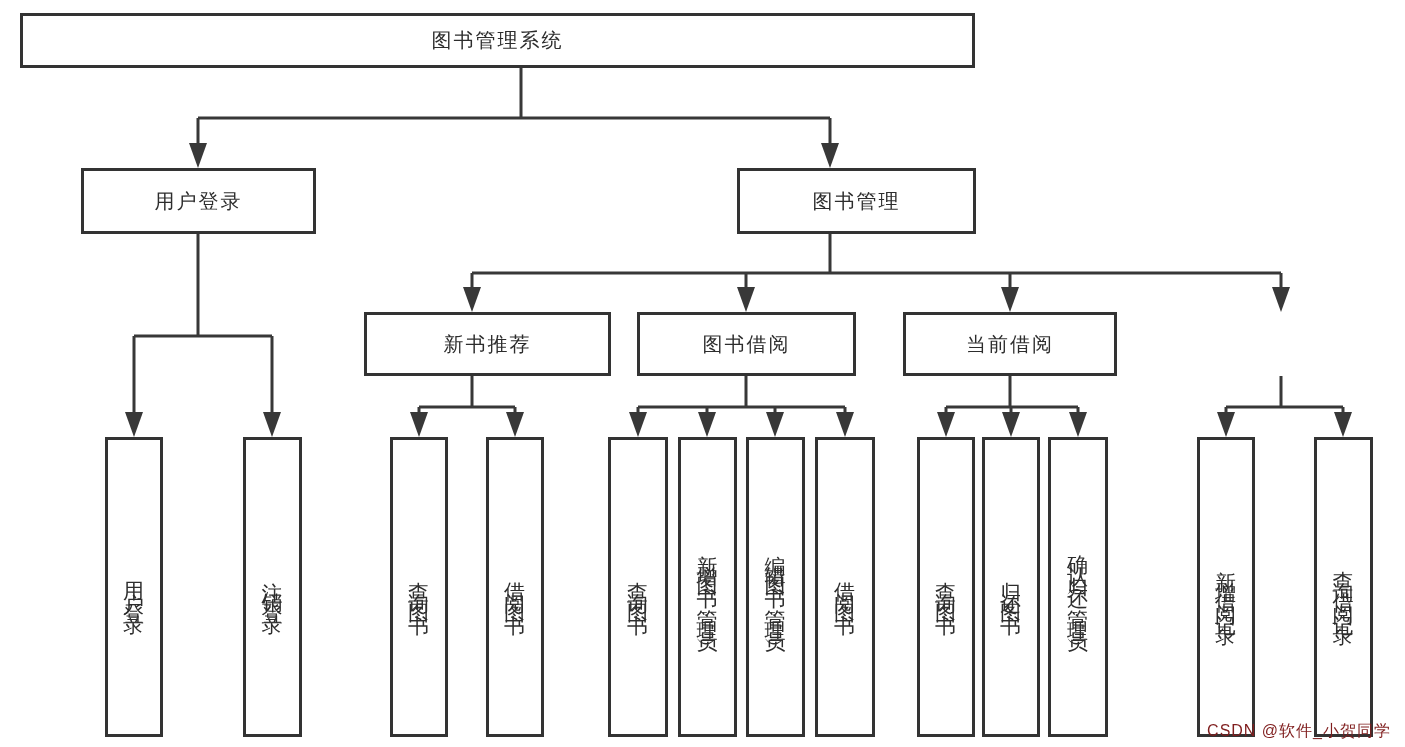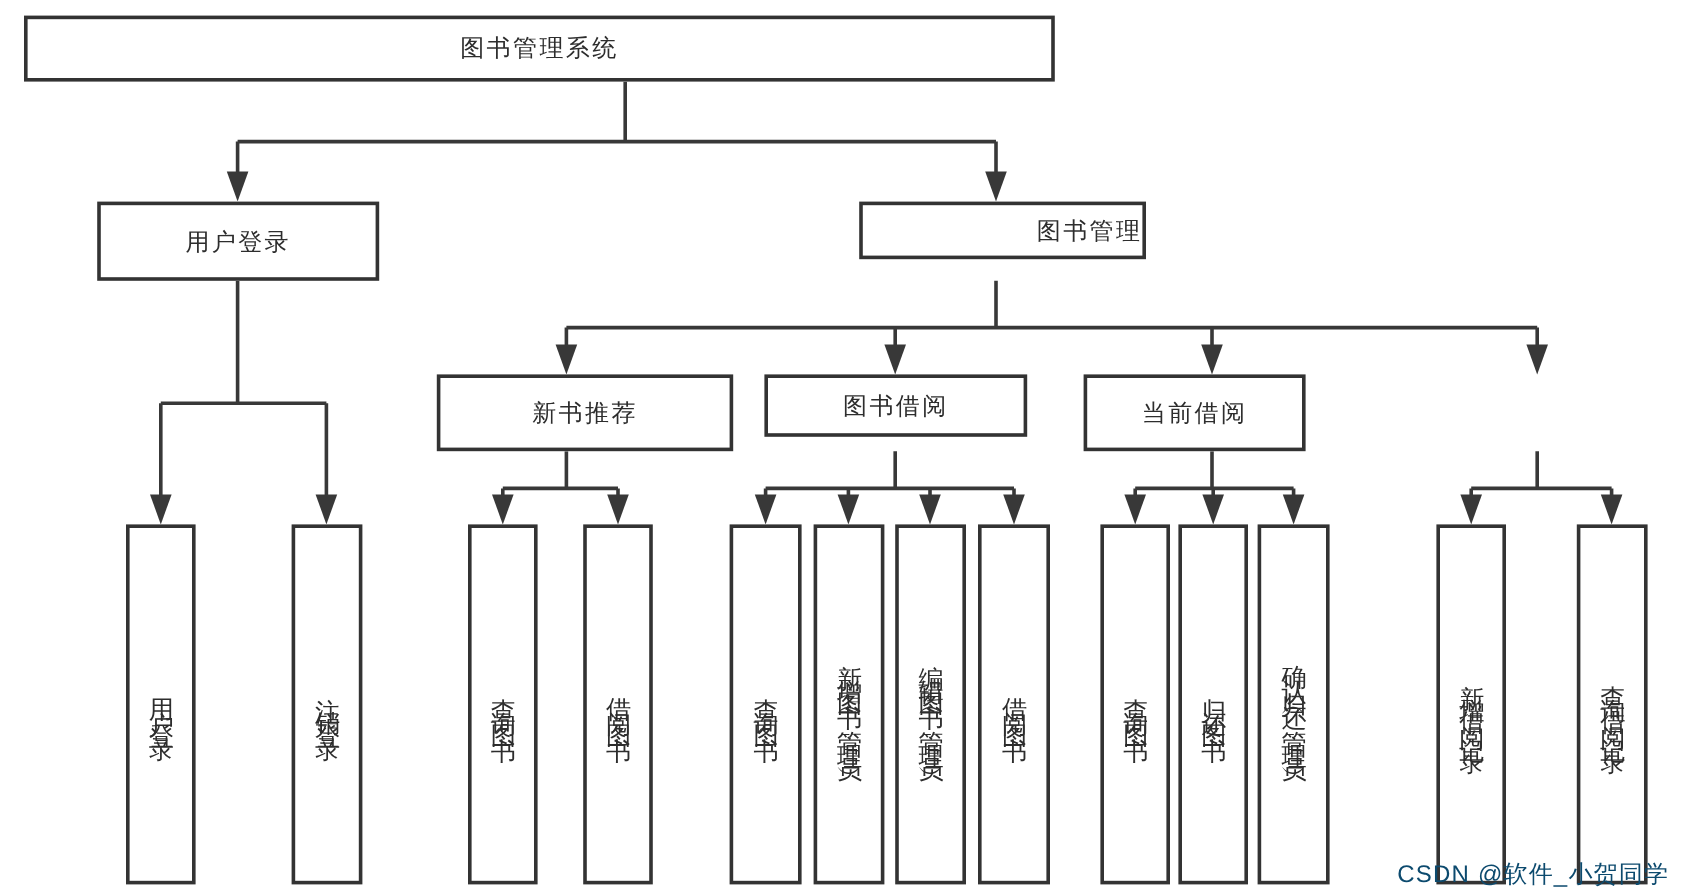--- a/index.html
+++ b/index.html
@@ -36,22 +36,22 @@
     text-orientation: mixed;
     font-size: 21px;
     line-height: 1;
     letter-spacing: 11px;
     white-space: nowrap;
   }
   .watermark {
     position: absolute;
     right: 14px;
     bottom: 5px;
-    font-size: 20px;
-    color: #0c4a6e;
+    font-size: 16px;
+    color: #7f1d1d;
     letter-spacing: 1px;
     z-index: 10;
     white-space: nowrap;
   }
 </style>
 </head>
 <body>
 
 <div id="canvas">
 
@@ -80,38 +80,38 @@
       <polygon points="766,412 784,412 775,437"></polygon>
       <polygon points="836,412 854,412 845,437"></polygon>
       <polygon points="937,412 955,412 946,437"></polygon>
       <polygon points="1002,412 1020,412 1011,437"></polygon>
       <polygon points="1069,412 1087,412 1078,437"></polygon>
       <polygon points="1217,412 1235,412 1226,437"></polygon>
       <polygon points="1334,412 1352,412 1343,437"></polygon>
     </g>
   </svg>
 
-  <div class="box h" style="left:20px; top:13px; width:859px; height:55px;">
+  <div class="box h" style="left:20px; top:13px; width:955px; height:55px;">
     <span>图书管理系统</span>
   </div>
 
   <div class="box h" style="left:81px; top:168px; width:235px; height:66px;">
     <span>用户登录</span>
   </div>
-  <div class="box h" style="left:716px; top:168px; width:239px; height:48px;justify-content:flex-end;">
+  <div class="box h" style="left:737px; top:168px; width:239px; height:66px;">
     <span>图书管理</span>
   </div>
 
   <div class="box h" style="left:364px; top:312px; width:247px; height:64px;">
     <span>新书推荐</span>
   </div>
-  <div class="box h" style="left:637px; top:312px; width:219px; height:52px;">
+  <div class="box h" style="left:637px; top:312px; width:219px; height:64px;">
     <span>图书借阅</span>
   </div>
-  <div class="box h" style="left:903px; top:312px; width:185px; height:64px;">
+  <div class="box h" style="left:903px; top:312px; width:214px; height:64px;">
     <span>当前借阅</span>
   </div>
 
   <div class="box v" style="left:105px; top:437px; width:58px; height:300px;">
     <span>用户登录</span>
   </div>
   <div class="box v" style="left:243px; top:437px; width:59px; height:300px;">
     <span>注销登录</span>
   </div>
 

